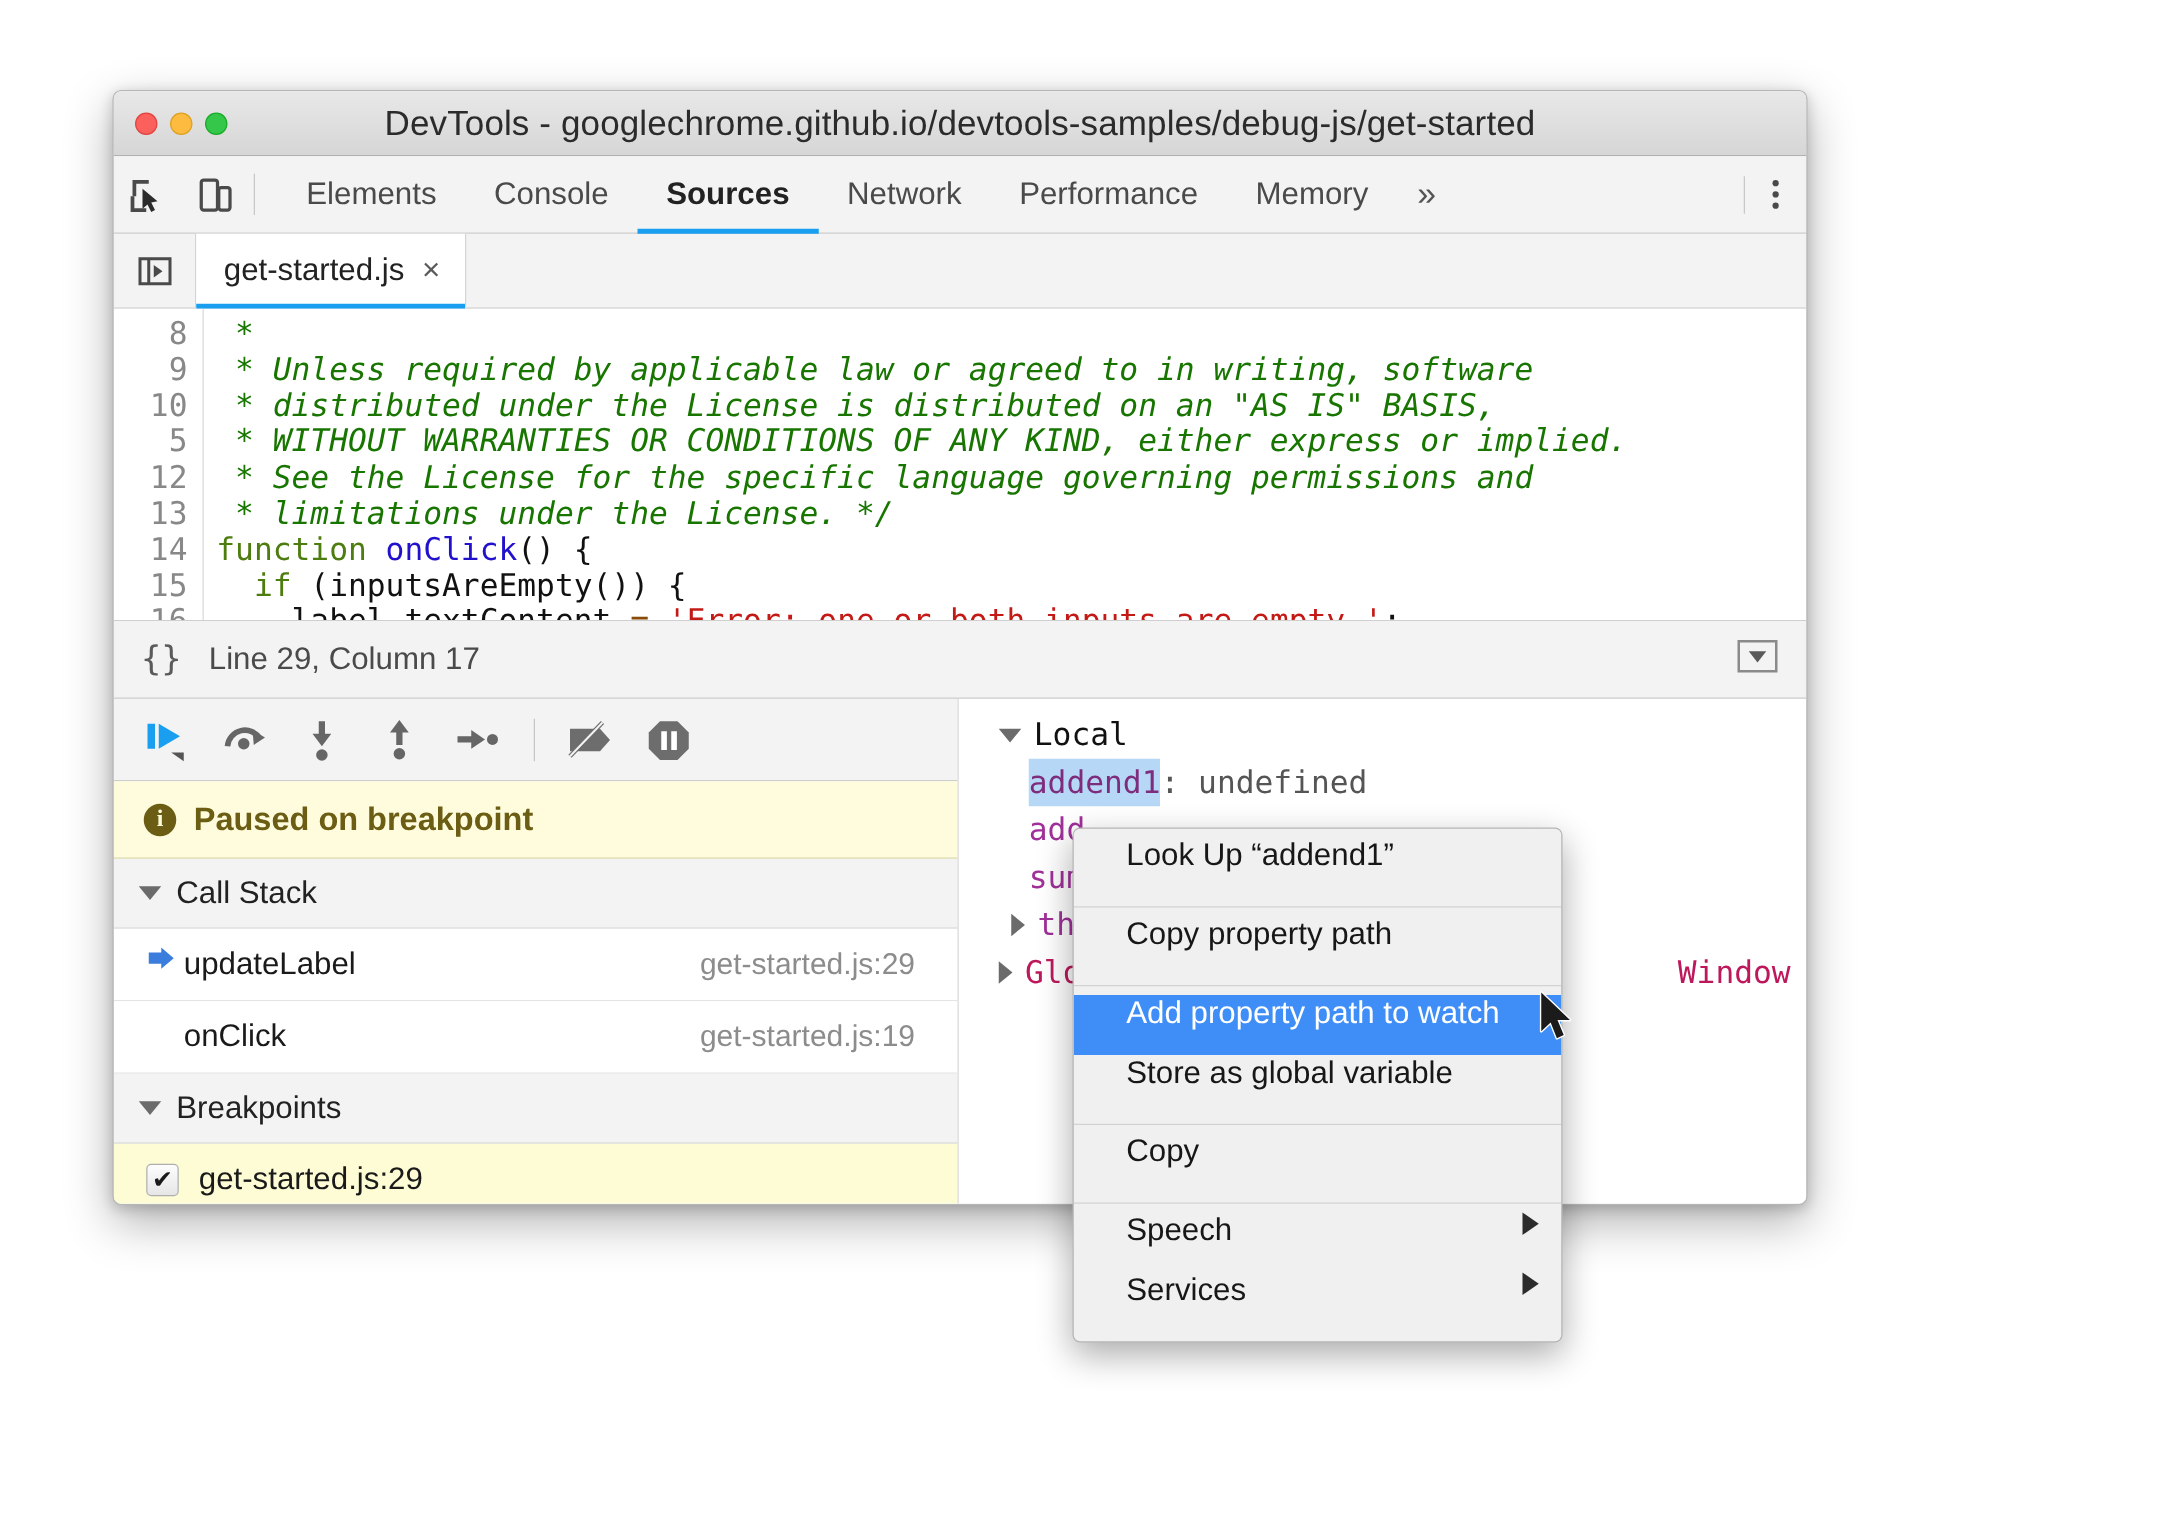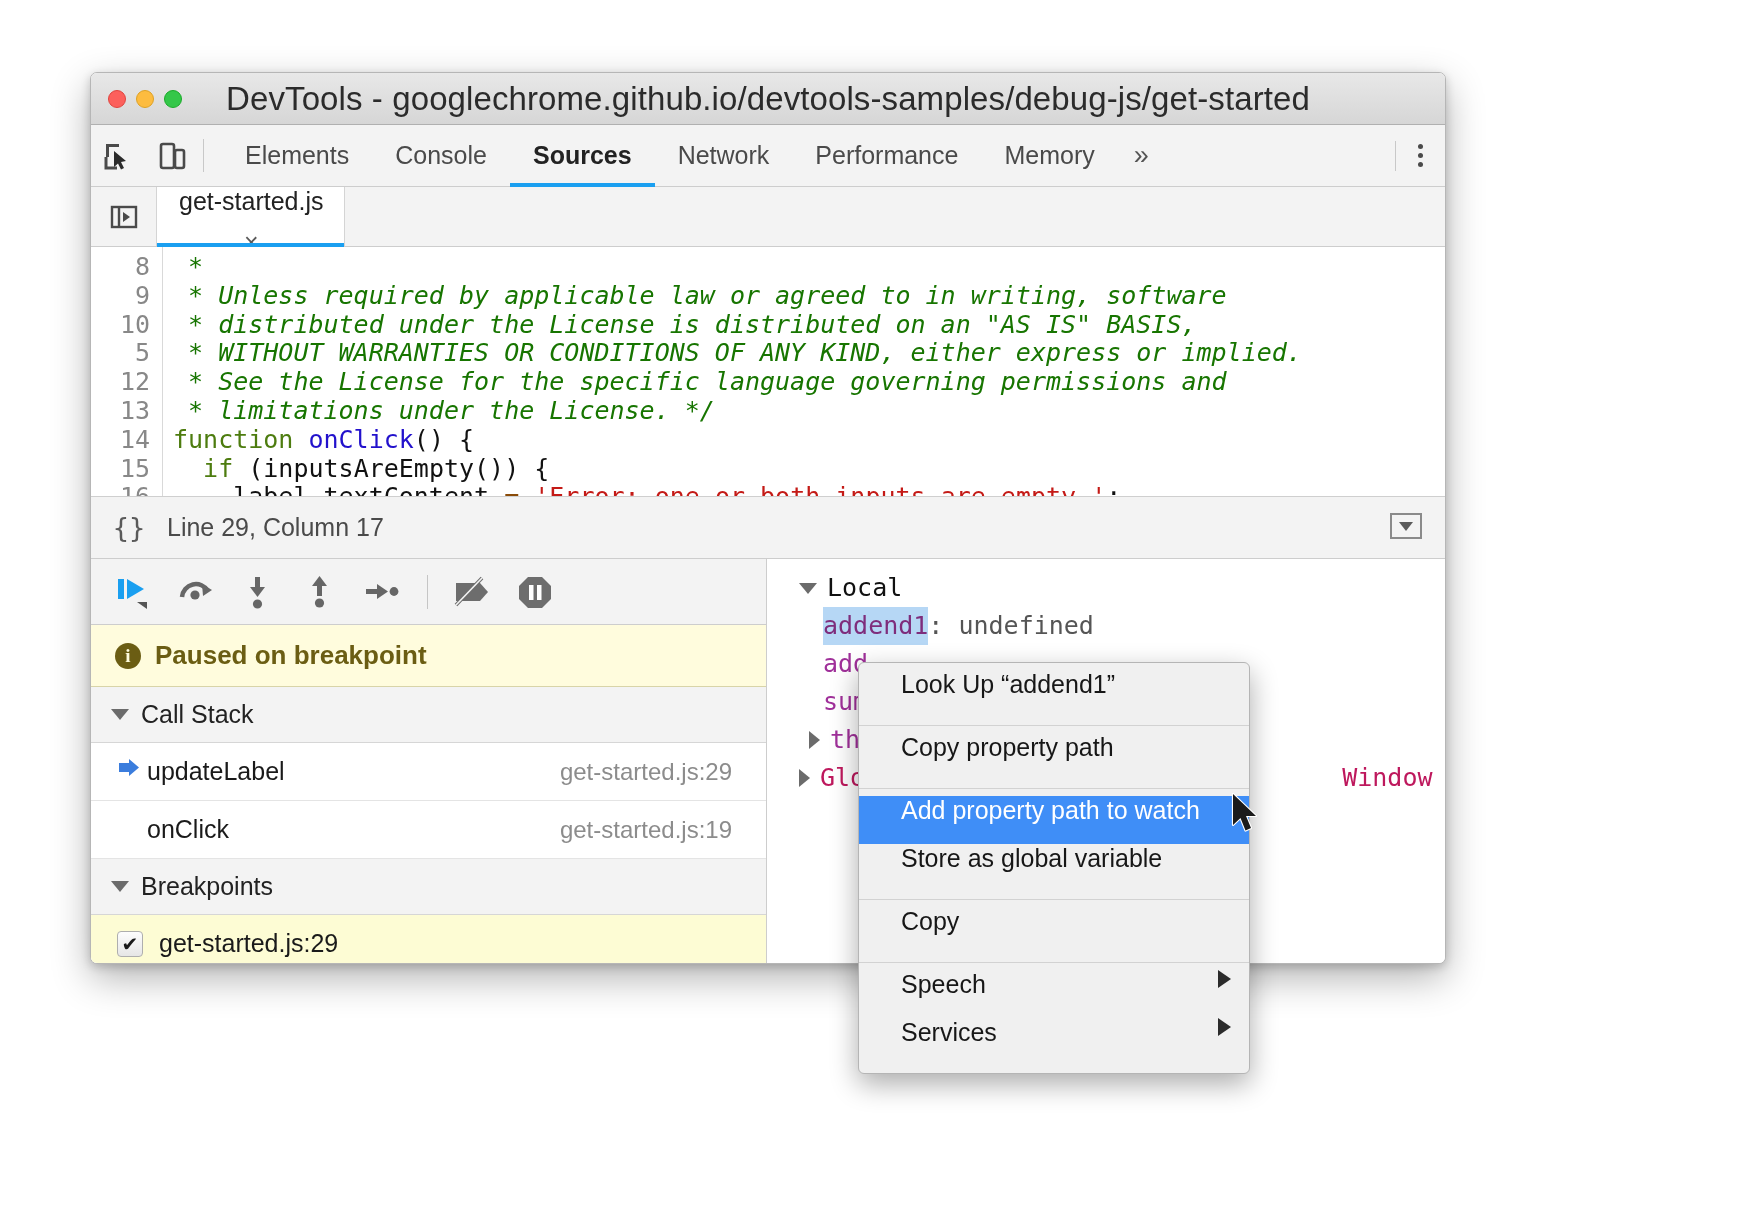--- a/index.html
+++ b/index.html
@@ -30,21 +30,21 @@
     border-bottom: 1px solid #b0b0b0;
     display: flex; align-items: center; position: relative;
   }
   .traffic { display: flex; gap: 10px; margin-left: 17px; }
   .dot { width: 18px; height: 18px; border-radius: 50%; display: block; }
   .dot.red { background: #fc605c; border: 1px solid #e0443e; }
   .dot.yellow { background: #fdbc40; border: 1px solid #dea123; }
   .dot.green { background: #34c749; border: 1px solid #1aab29; }
   .win-title {
     position: absolute; left: 0; right: 0; text-align: center;
-    font-size: 33px; color: #2b2b2b; letter-spacing: .1px;
+    font-size: 28px; color: #2b2b2b; letter-spacing: .1px;
     pointer-events: none;
   }
 
   
   .dt-toolbar {
     height: 62px; flex: 0 0 62px;
     background: #f3f3f3;
     border-bottom: 1px solid #cdcdcd;
     display: flex; align-items: stretch; position: relative;
   }
@@ -82,21 +82,21 @@
     display: flex; align-items: stretch;
   }
   .nav-toggle {
     width: 66px; display: flex; align-items: center; justify-content: center;
     border-right: 1px solid #d4d4d4; cursor: pointer;
   }
   .ftab {
     display: flex; align-items: center; gap: 14px;
     padding: 0 20px 0 22px; background: #fff;
     border-right: 1px solid #d4d4d4;
-    font-size: 25px; color: #222; position: relative; cursor: pointer; flex-direction: column;
+    font-size: 25px; color: #222; position: relative; cursor: pointer;
   }
   .ftab::after {
     content: ""; position: absolute; left: 0; right: 0; bottom: -1px;
     height: 4px; background: #1a9ff0;
   }
   .ftab .x { font-size: 25px; color: #5a5a5a; cursor: pointer; line-height: 1; }
 
   
   .editor {
     flex: 0 0 250px; display: flex; overflow: hidden;

